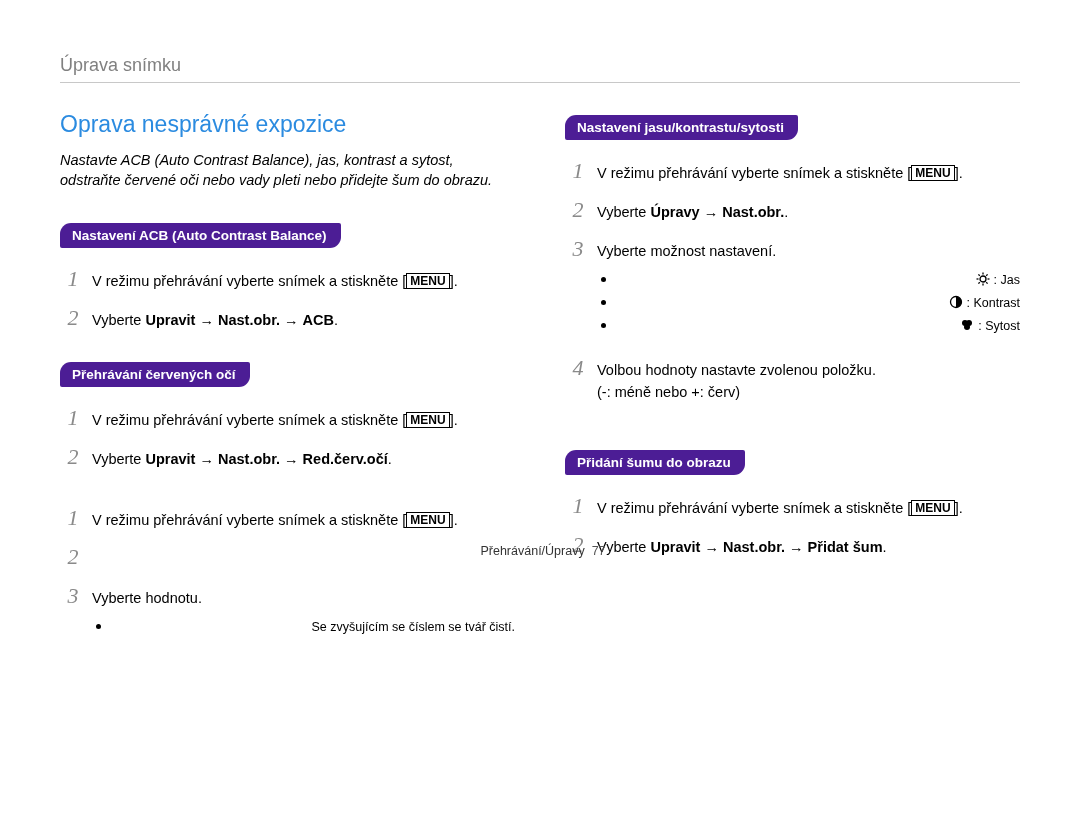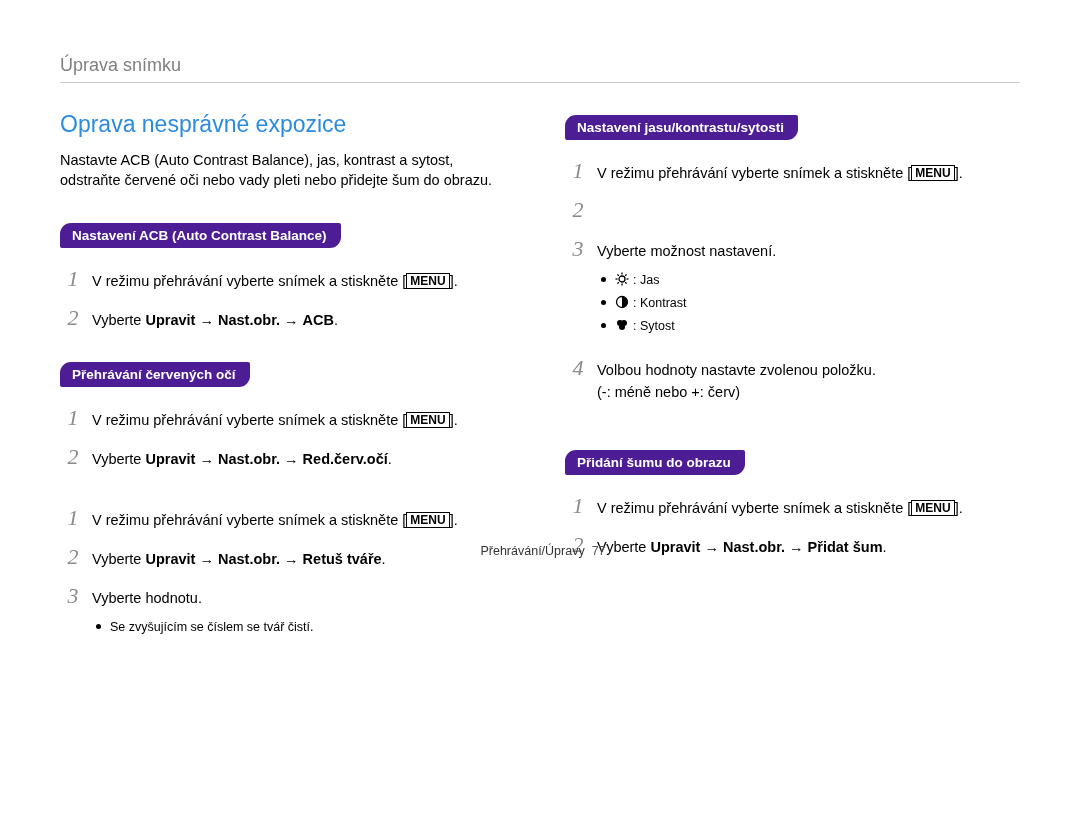--- a/index.html
+++ b/index.html
@@ -36,20 +36,21 @@
   .section-title {
     color: #2b8be0;
     font-size: 23px;
     font-weight: 400;
     margin: 0 0 8px 0;
   }
   .intro {
     font-size: 14.5px;
     line-height: 1.4;
     margin: 12px 0 28px 0;
+    font-style: italic;
   }
   .pill {
     display: inline-block;
     background: #4c1d95;
     color: #fff;
     font-size: 13.5px;
     font-weight: bold;
     padding: 5px 14px 5px 12px;
     border-radius: 11px 2px 11px 2px;
     margin: 4px 0 10px 0;
@@ -82,20 +83,21 @@
     padding: 0px 3px;
     vertical-align: 1px;
     line-height: 14px;
   }
   .b { font-weight: bold; }
   .bullets {
     list-style: none;
     margin: 2px 0 14px 36px;
     padding: 0;
     font-size: 12.5px;
+    text-align: right;
   }
   .bullets li {
     position: relative;
     padding-left: 14px;
     margin: 2px 0;
     line-height: 1.5;
   }
   .bullets li::before {
     content: "";
     position: absolute;
@@ -181,27 +183,20 @@
 
       
       <div class="step">
         <span class="step-num">1</span>
         <span class="step-body">
           <span>V režimu přehrávání vyberte snímek a stiskněte [</span><span class="menu-box">MENU</span><span>].</span>
         </span>
       </div>
       <div class="step">
         <span class="step-num">2</span>
-        <span class="step-body">
-          <span>Vyberte </span><span class="b">Upravit</span>
-          <span>→</span>
-          <span class="b">Nast.obr.</span>
-          <span>→</span>
-          <span class="b">Retuš tváře</span><span>.</span>
-        </span>
       </div>
       <div class="step">
         <span class="step-num">3</span>
         <span class="step-body">Vyberte hodnotu.</span>
       </div>
       <ul class="bullets">
         <li>Se zvyšujícím se číslem se tvář čistí.</li>
       </ul>
 
     </div>
@@ -211,20 +206,25 @@
       
       <div class="pill">Nastavení jasu/kontrastu/sytosti</div>
       <div class="step">
         <span class="step-num">1</span>
         <span class="step-body">
           <span>V režimu přehrávání vyberte snímek a stiskněte [</span><span class="menu-box">MENU</span><span>].</span>
         </span>
       </div>
       <div class="step">
         <span class="step-num">2</span>
+        <span class="step-body">
+          <span>Vyberte </span><span class="b">Úpravy</span>
+          <span>→</span>
+          <span class="b">Nast.obr.</span><span>.</span>
+        </span>
       </div>
       <div class="step">
         <span class="step-num">3</span>
         <span class="step-body">Vyberte možnost nastavení.</span>
       </div>
       <ul class="bullets">
         <li>
           <span class="icon">
             <svg width="14" height="14" viewBox="0 0 14 14">
                 <circle cx="7" cy="7" r="3" fill="none" stroke="#000" stroke-width="1.3"></circle>

